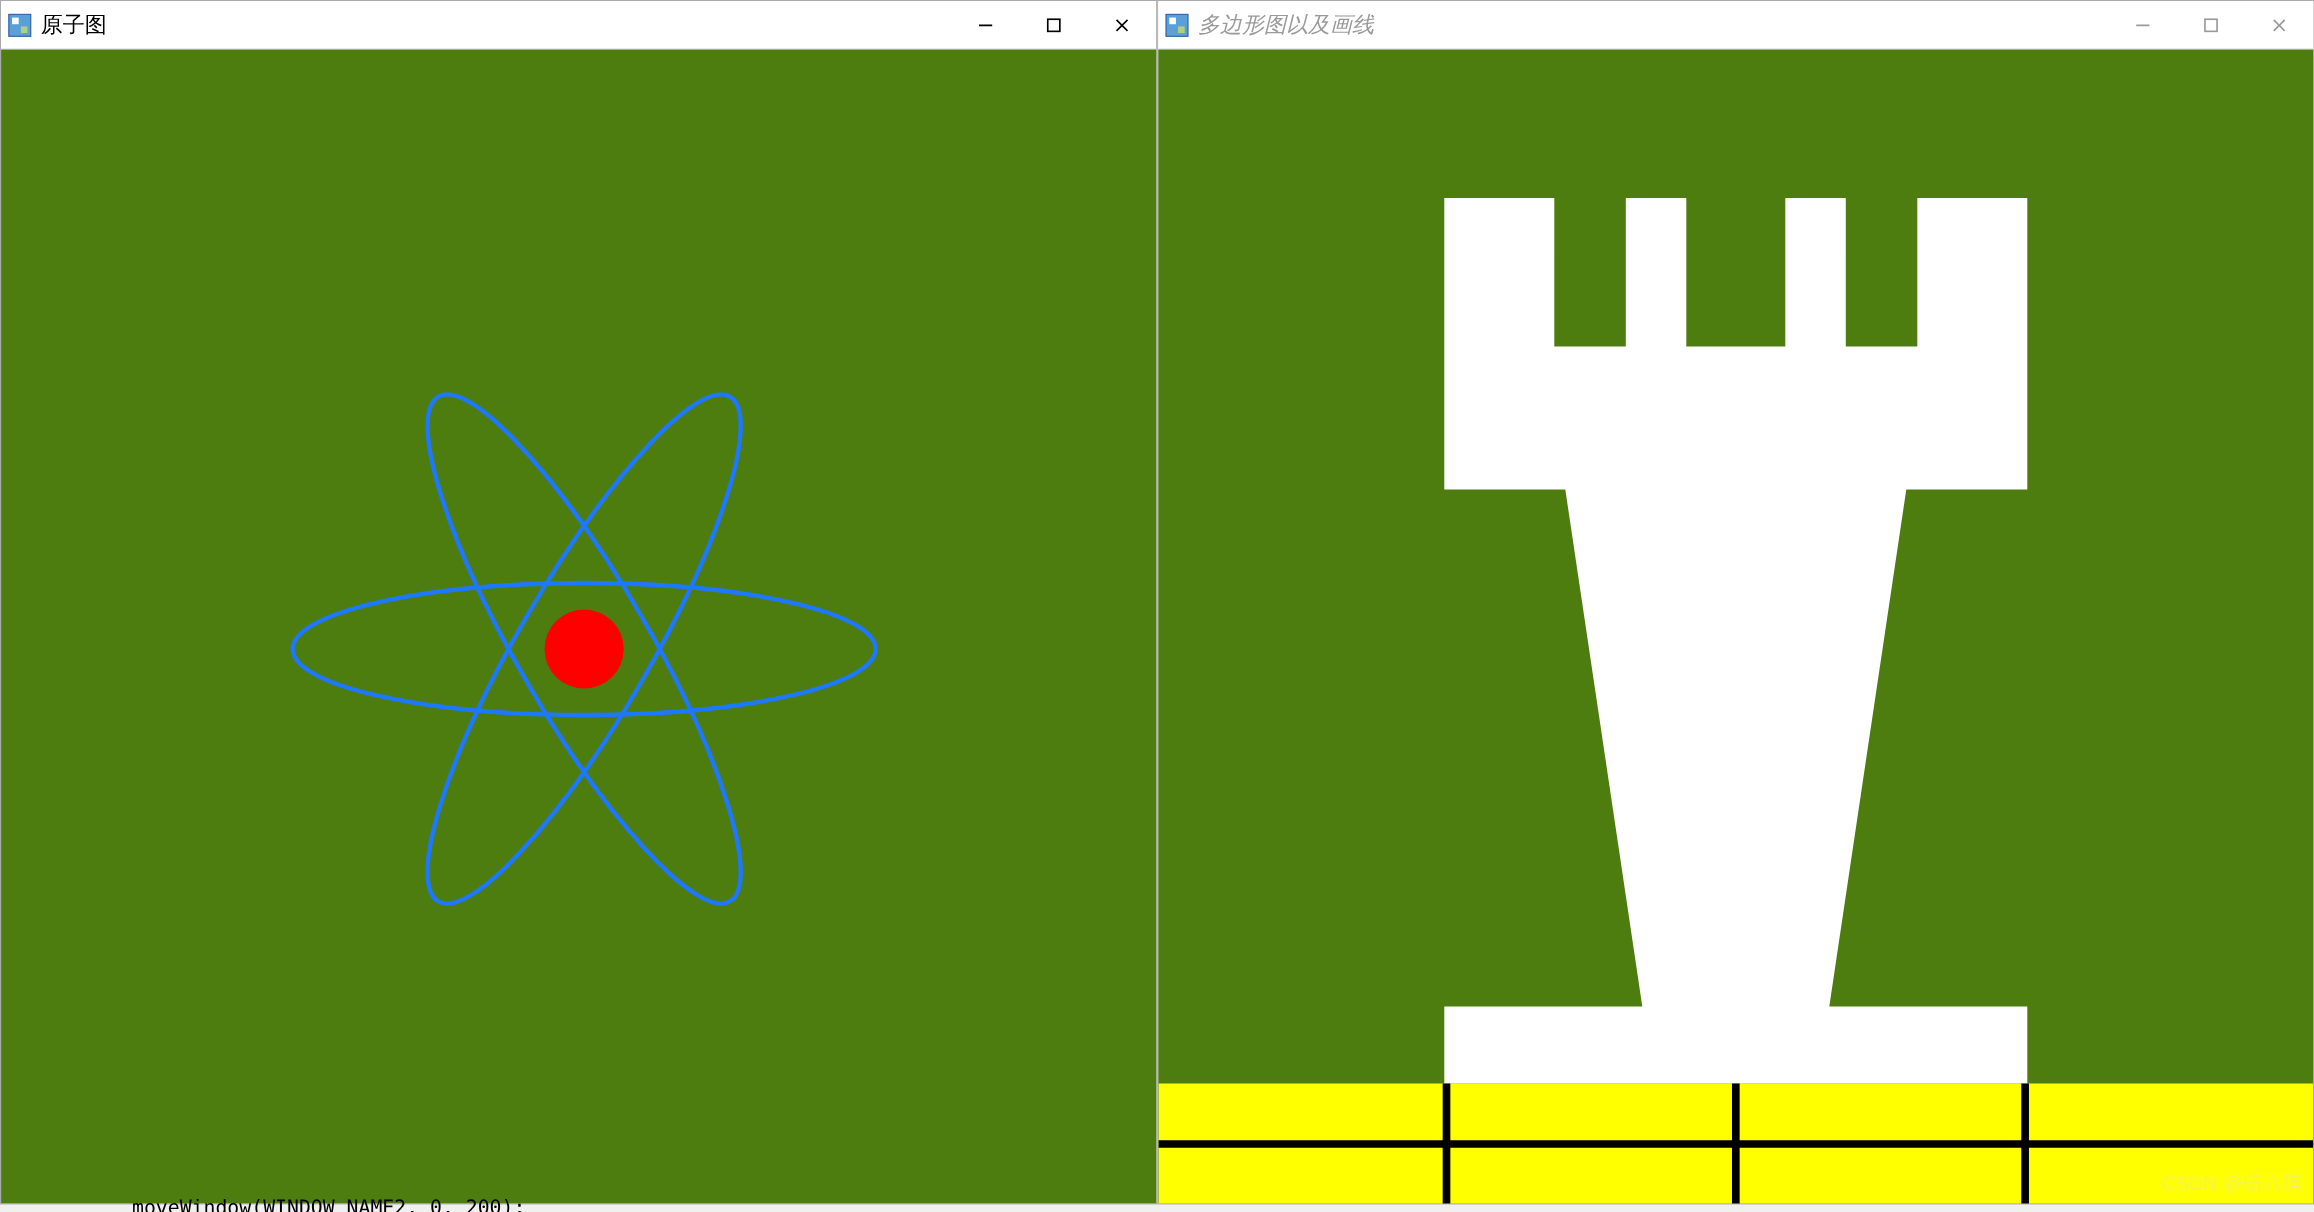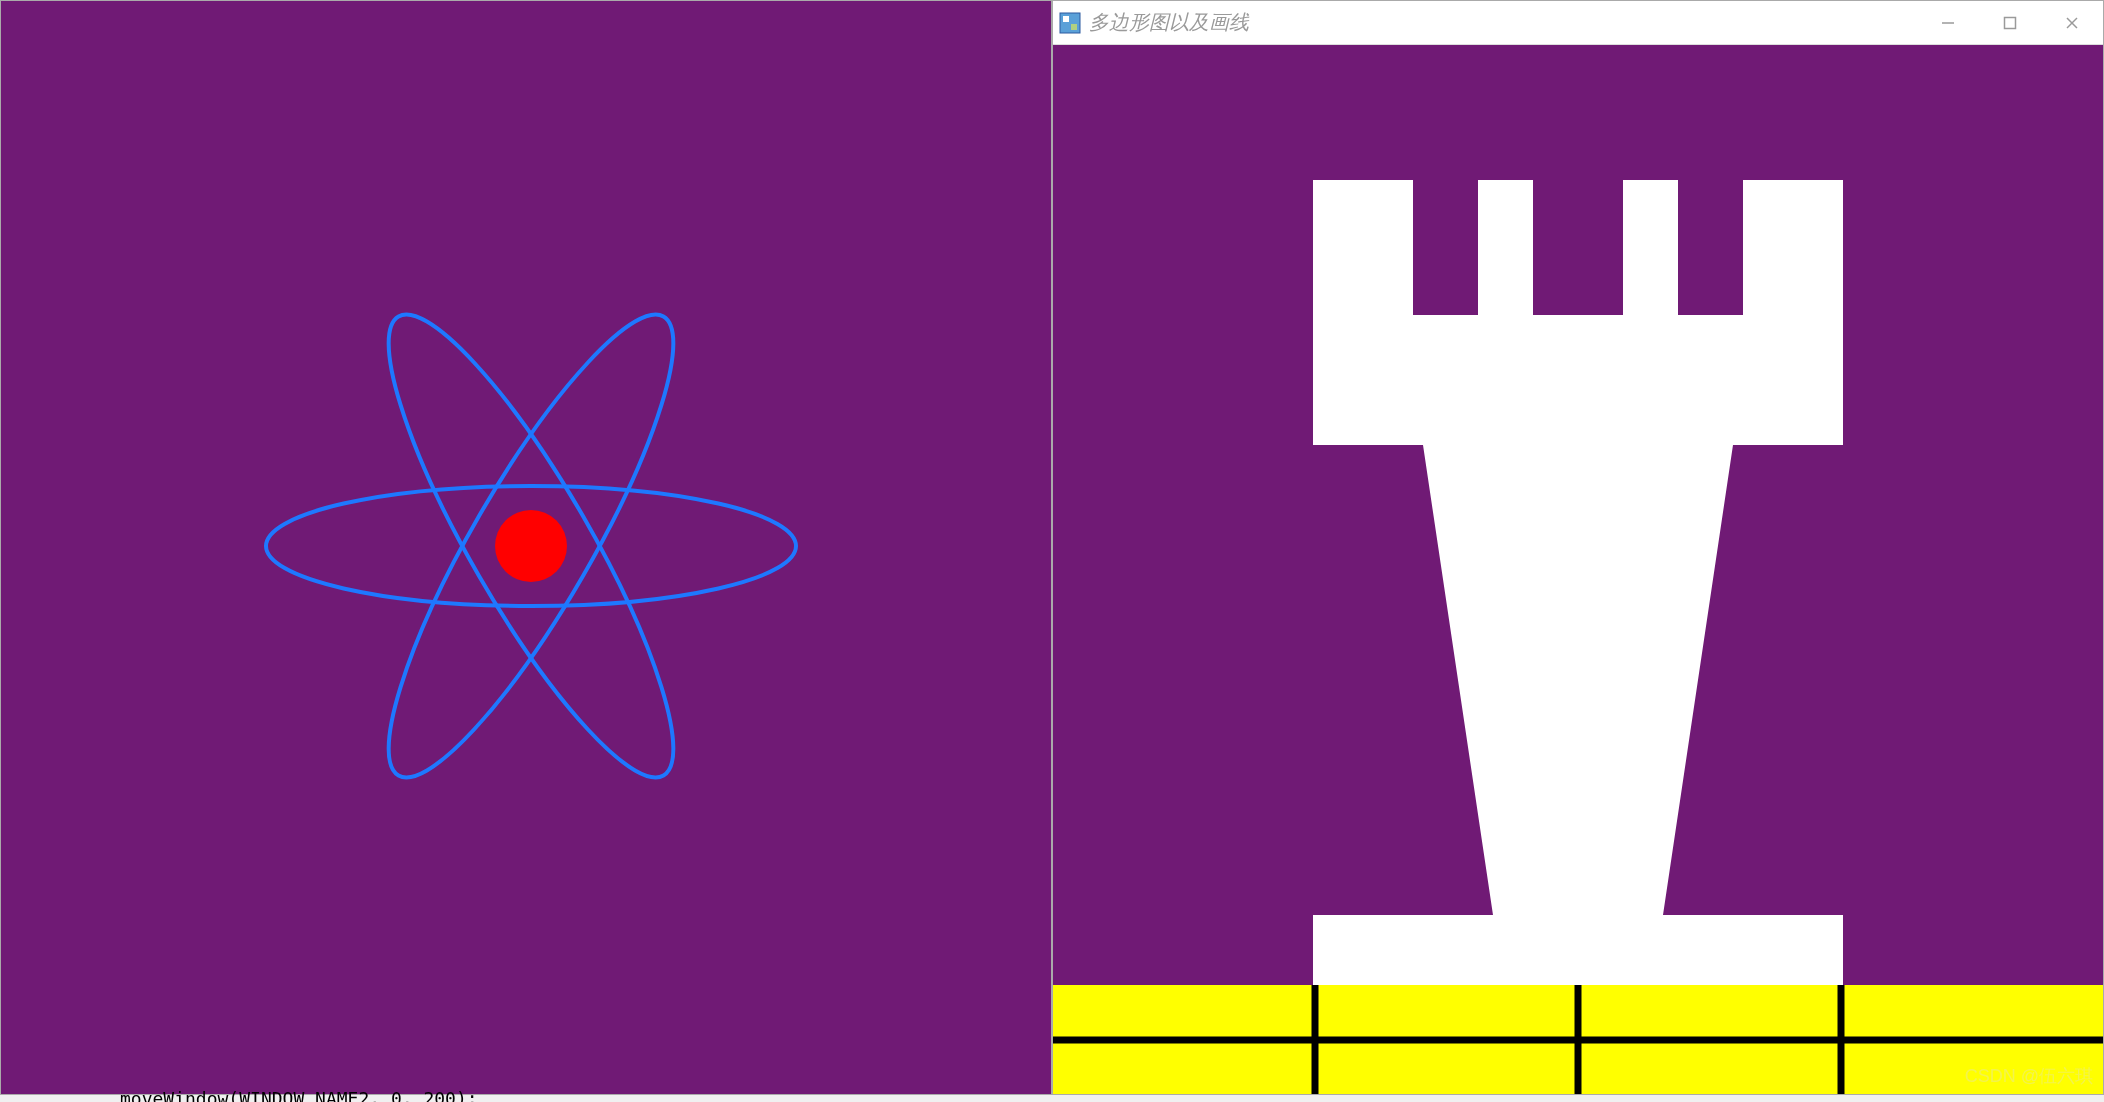--- a/index.html
+++ b/index.html
@@ -40,21 +40,21 @@
   .title-text { flex: 0 0 auto; padding-right: 10px; }
   .title-spacer { flex: 1 1 auto; }
   .winbtn {
     width: 62px; height: 44px;
     display: flex; align-items: center; justify-content: center;
     color: #000;
   }
   .win-right .winbtn { color: #9a9a9a; }
   .client {
     flex: 1 1 auto;
-    background: #701a75;
+    background: #4d7c0f;
     position: relative;
     overflow: hidden;
   }
   
   .watermark {
     position: absolute;
     right: 10px;
     bottom: 6px;
     color: rgba(220,220,220,0.35);
     font-size: 18px;
@@ -68,20 +68,47 @@
     font-family: Consolas, monospace;
     font-size: 18px;
     color: #000;
     white-space: pre;
   }
 </style>
 </head>
 <body>
 
 <div class="window win-left">
+  <div class="titlebar">
+    <span class="app-icon">
+      <svg viewBox="0 0 22 22" width="22" height="22">
+        <rect x="1" y="1" width="20" height="20" fill="#5aa0d8" stroke="#2c5aa0"></rect>
+        <rect x="4" y="4" width="6" height="6" fill="#fff"></rect>
+        <rect x="12" y="12" width="6" height="6" fill="#b0d080"></rect>
+      </svg>
+    </span>
+    <span class="title-text">原子图</span>
+    <span class="title-spacer"></span>
+    <div class="winbtn">
+      <svg width="14" height="14">
+          <line x1="1" y1="7" x2="13" y2="7" stroke="currentColor" stroke-width="1.5"></line>
+        </svg>
+    </div>
+    <div class="winbtn">
+      <svg width="14" height="14">
+          <rect x="1.5" y="1.5" width="11" height="11" fill="none" stroke="currentColor" stroke-width="1.5"></rect>
+        </svg>
+    </div>
+    <div class="winbtn">
+      <svg width="14" height="14">
+        <line x1="2" y1="2" x2="12" y2="12" stroke="currentColor" stroke-width="1.5"></line>
+        <line x1="12" y1="2" x2="2" y2="12" stroke="currentColor" stroke-width="1.5"></line>
+      </svg>
+    </div>
+  </div>
   <div class="client">
     <svg width="1050" height="1050" viewBox="0 0 1050 1050">
       <g transform="translate(530,545)">
         <ellipse rx="265" ry="60" fill="none" stroke="#1e78ff" stroke-width="4" transform="rotate(0)"></ellipse>
         <ellipse rx="265" ry="60" fill="none" stroke="#1e78ff" stroke-width="4" transform="rotate(60)"></ellipse>
         <ellipse rx="265" ry="60" fill="none" stroke="#1e78ff" stroke-width="4" transform="rotate(120)"></ellipse>
         <circle r="36" fill="#ff0000"></circle>
       </g>
     </svg>
   </div>

